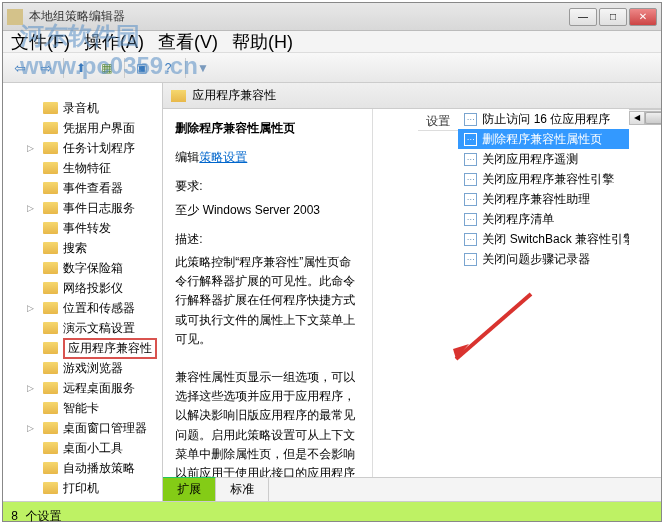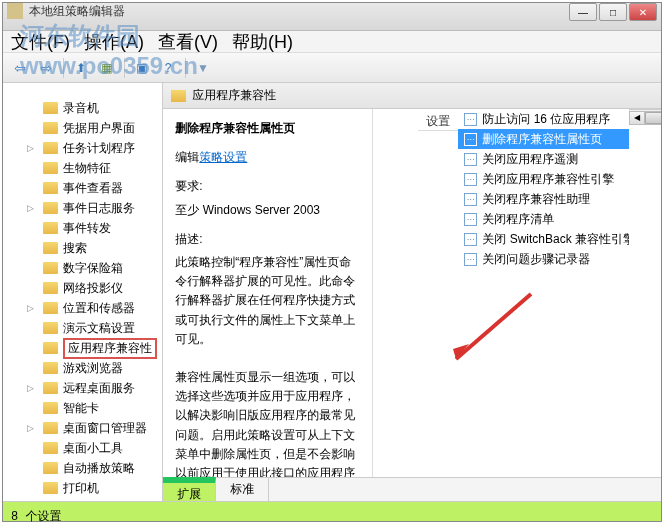--- a/index.html
+++ b/index.html
@@ -1,19 +1,19 @@
 <!DOCTYPE html>
 <html><head>
 <meta charset="utf-8">
 <style>
 * { margin: 0; padding: 0; box-sizing: border-box; font-family: "Microsoft YaHei", SimSun, sans-serif; }
 body { background: #fff; width: 664px; height: 527px; overflow: hidden; position: relative; }
 .watermark { position: absolute; top: 20px; left: 20px; color: rgba(100,150,200,0.6); font-size: 24px; font-weight: bold; z-index: 100; pointer-events: none; }
 .window { width: 660px; height: 520px; margin: 2px; border: 1px solid #888; background: #f0f0f0; display: flex; flex-direction: column; }
-.titlebar { height: 28px; background: linear-gradient(#e8e8e8,#d8d8d8); display: flex; padding: 0 4px; border-bottom: 1px solid #bbb; }
+.titlebar { height: 28px; background: linear-gradient(#e8e8e8,#d8d8d8); display: flex; align-items: center; padding: 0 4px; border-bottom: 1px solid #bbb; }
 .titlebar-icon { width: 16px; height: 16px; background: #d4c28a; margin-right: 6px; }
 .titlebar-text { flex: 1; font-size: 12px; color: #333; }
 .win-controls { display: flex; gap: 2px; }
 .win-btn { width: 28px; height: 18px; border: 1px solid #999; background: linear-gradient(#f5f5f5,#e0e0e0); font-size: 10px; display: flex; align-items: center; justify-content: center; border-radius: 2px; cursor: pointer; }
 .win-btn.close { background: linear-gradient(#e88,#c44); color: #fff; }
 .menubar { height: 22px; background: #f4f4f4; display: flex; align-items: center; padding: 0 8px; gap: 14px; font-size: 18px; border-bottom: 1px solid #ddd; }
 .menubar span { cursor: pointer; }
 .toolbar { height: 30px; background: linear-gradient(#f8f8f8,#e8e8e8); display: flex; align-items: center; padding: 0 6px; gap: 4px; border-bottom: 1px solid #ccc; }
 .tool-btn { width: 22px; height: 22px; display: flex; align-items: center; justify-content: center; font-size: 12px; cursor: pointer; border-radius: 2px; }
 .nav-arrow { color: #3a7abd; font-size: 14px; }
@@ -35,21 +35,21 @@
 .detail-col .section { margin: 10px 0 4px; }
 .settings-col { flex: 1; display: flex; flex-direction: row; overflow: hidden; }
 .col-header { height: 22px; border-bottom: 1px solid #ddd; padding: 4px 8px; font-size: 12px; color: #333; }
 .settings-list { flex: 1; overflow-y: auto; }
 .setting-row { display: flex; align-items: center; height: 20px; padding: 0 6px; font-size: 12px; cursor: pointer; white-space: nowrap; position: relative; }
 .setting-row .sicon { width: 13px; height: 13px; border: 1px solid #7aa5d0; margin-right: 5px; flex-shrink: 0; display: flex; align-items: center; justify-content: center; font-size: 8px; color: #5588bb; }
 .setting-row.selected { background: #3399ff; color: #fff; }
 .setting-row.selected .sicon { border-color: #fff; color: #fff; }
 .red-arrow { position: absolute; top: 180px; right: 120px; width: 100px; height: 80px; pointer-events: none; z-index: 50; }
 .tabs { height: 24px; display: flex; border-top: 1px solid #ccc; background: #f4f4f4; font-size: 12px; }
-.tab { padding: 3px 14px; border-right: 1px solid #ccc; cursor: pointer; background: #bef264; border-top: 6px solid #22c55e; margin-top: -1px; }
+.tab { padding: 3px 14px; border-right: 1px solid #ccc; cursor: pointer; background: #84cc16; border-top: 1px solid #22c55e; margin-top: -1px; }
 .tab.inactive { background: #f4f4f4; border-top: 1px solid #ccc; }
 .hscroll { height: 16px; background: #f0f0f0; border-top: 1px solid #ccc; display: flex; align-items: center; }
 .hscroll .sbtn { width: 16px; height: 14px; background: linear-gradient(#f8f8f8,#ddd); border: 1px solid #bbb; font-size: 8px; display: flex; align-items: center; justify-content: center; cursor: pointer; }
 .hscroll .track { flex: 1; height: 14px; background: #f4f4f4; position: relative; }
 .hscroll .thumb { position: absolute; left: 0; width: 30px; height: 12px; top: 1px; background: linear-gradient(#eee,#ccc); border: 1px solid #aaa; border-radius: 2px; }
 .statusbar { height: 20px; background: #bef264; border-top: 1px solid #ccc; font-size: 12px; padding: 6px 8px; font-family: Liberation Mono, monospace; }
 </style>
 </head>
 <body>
 

